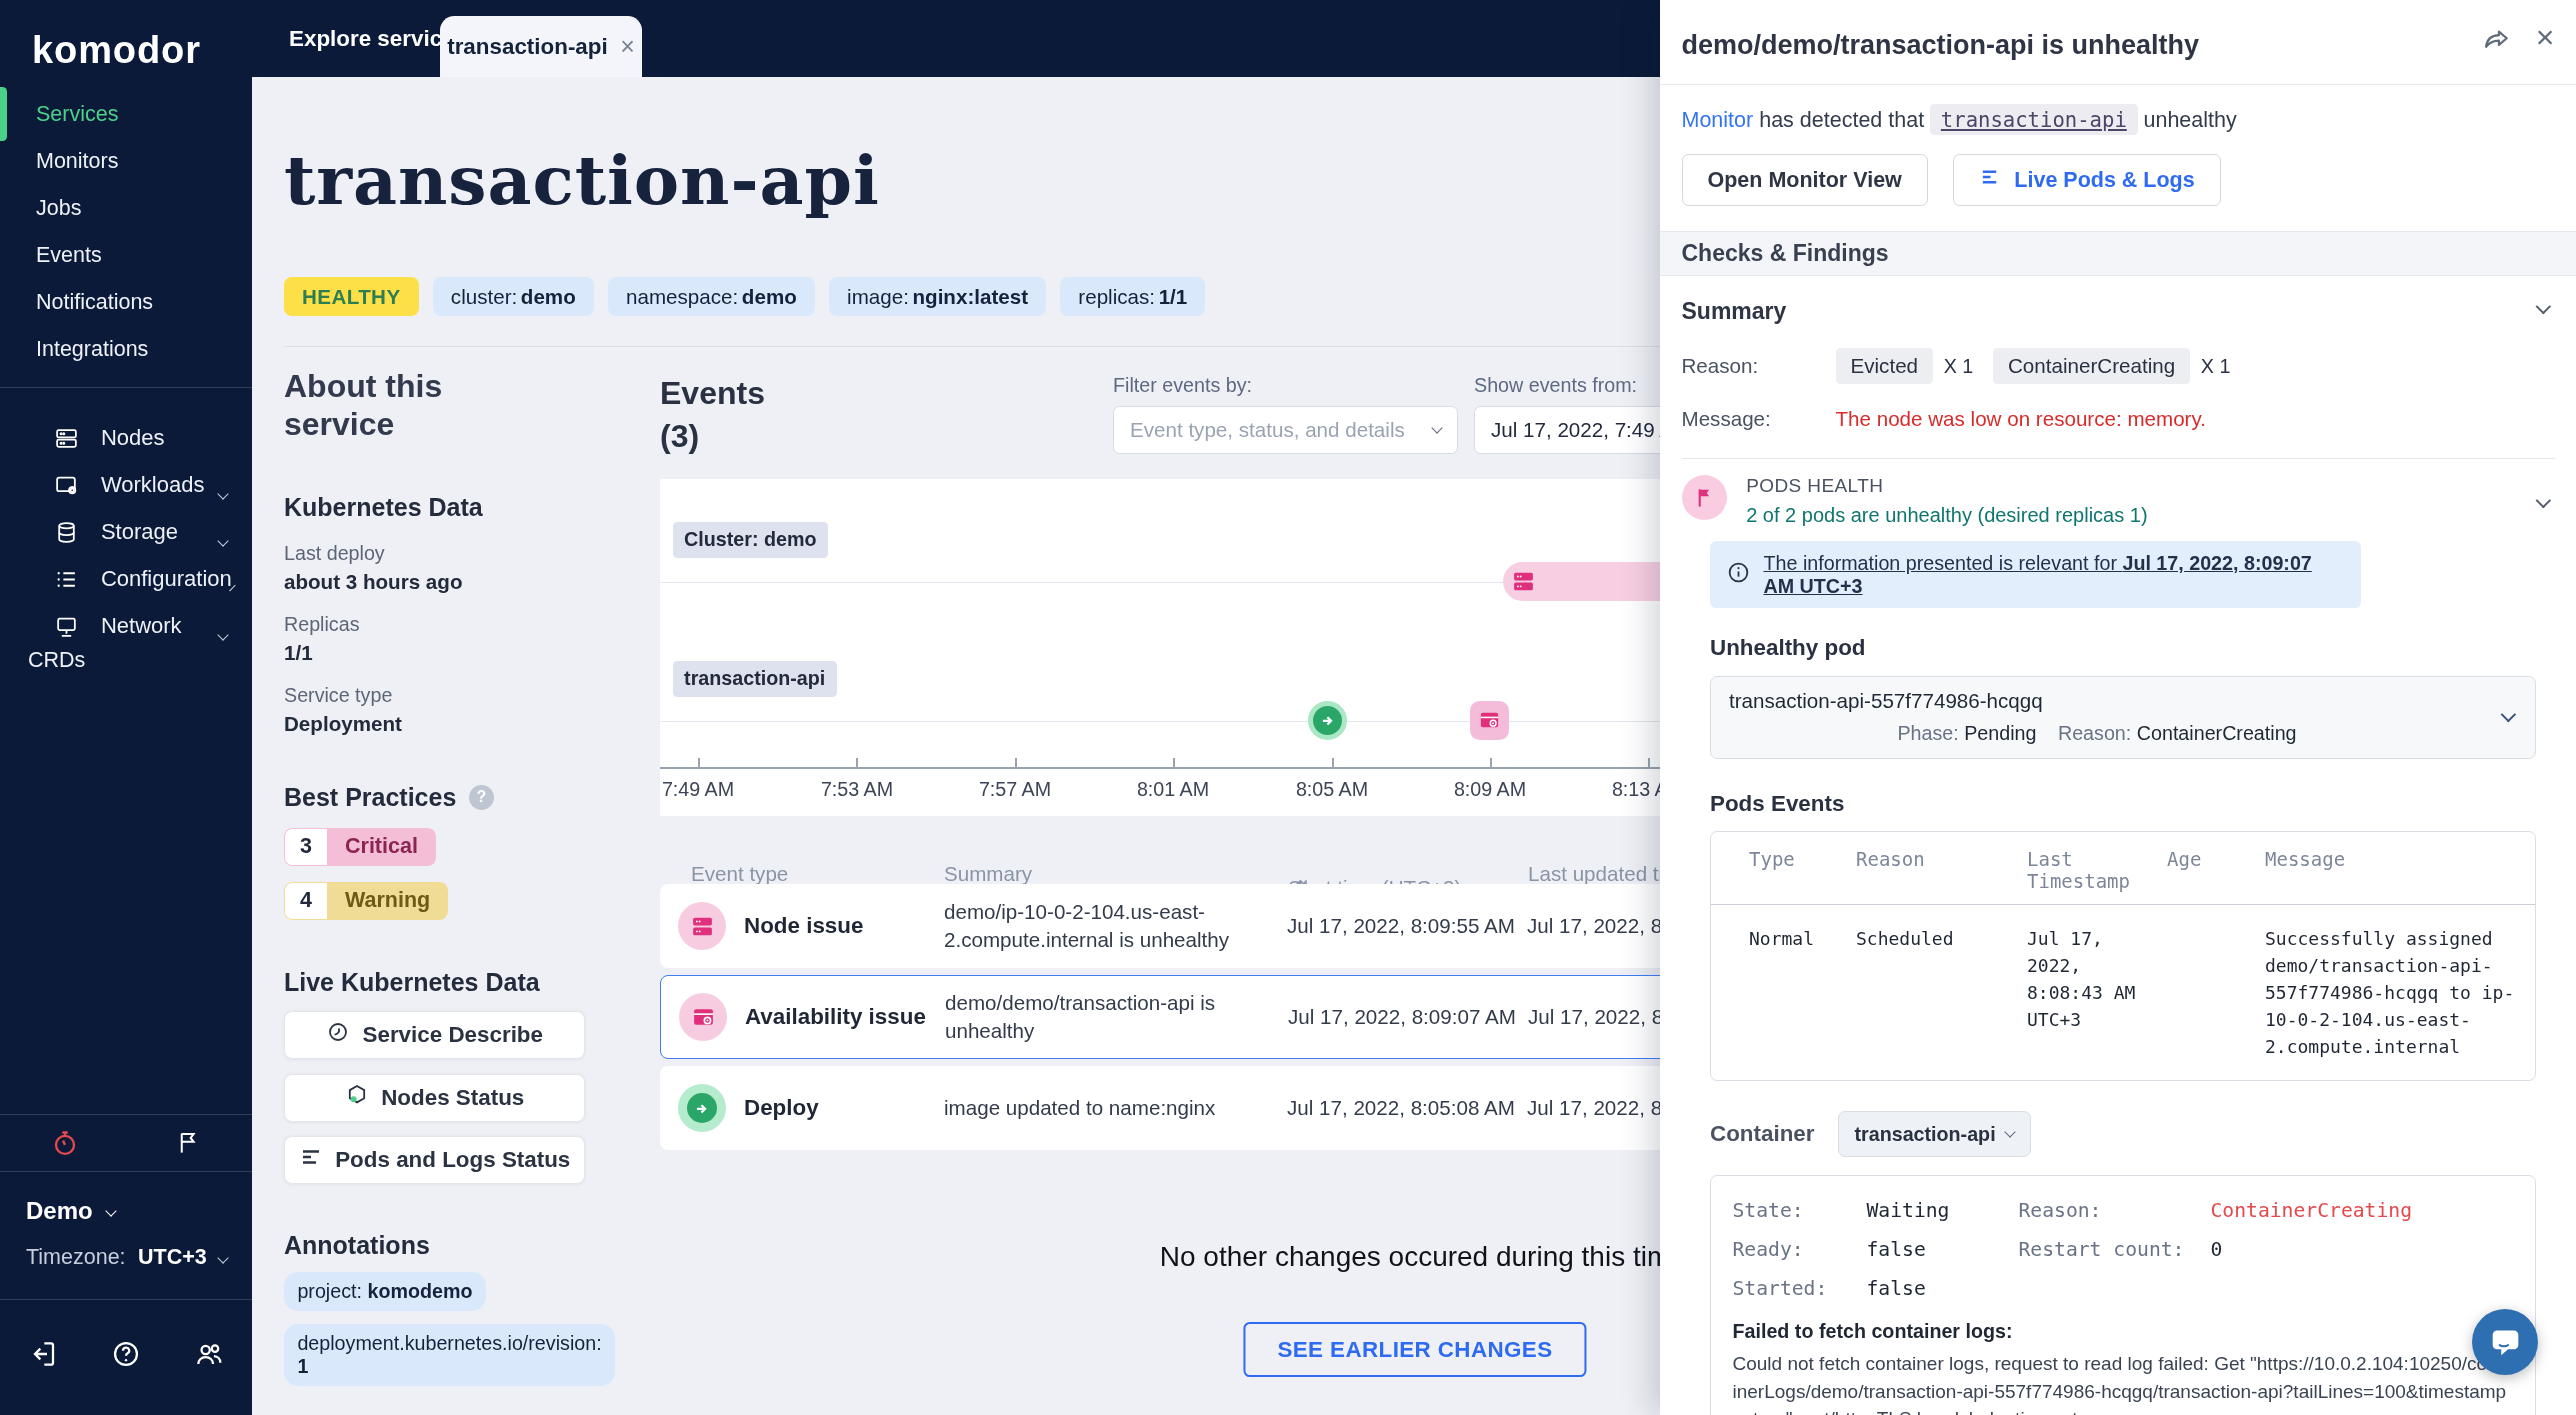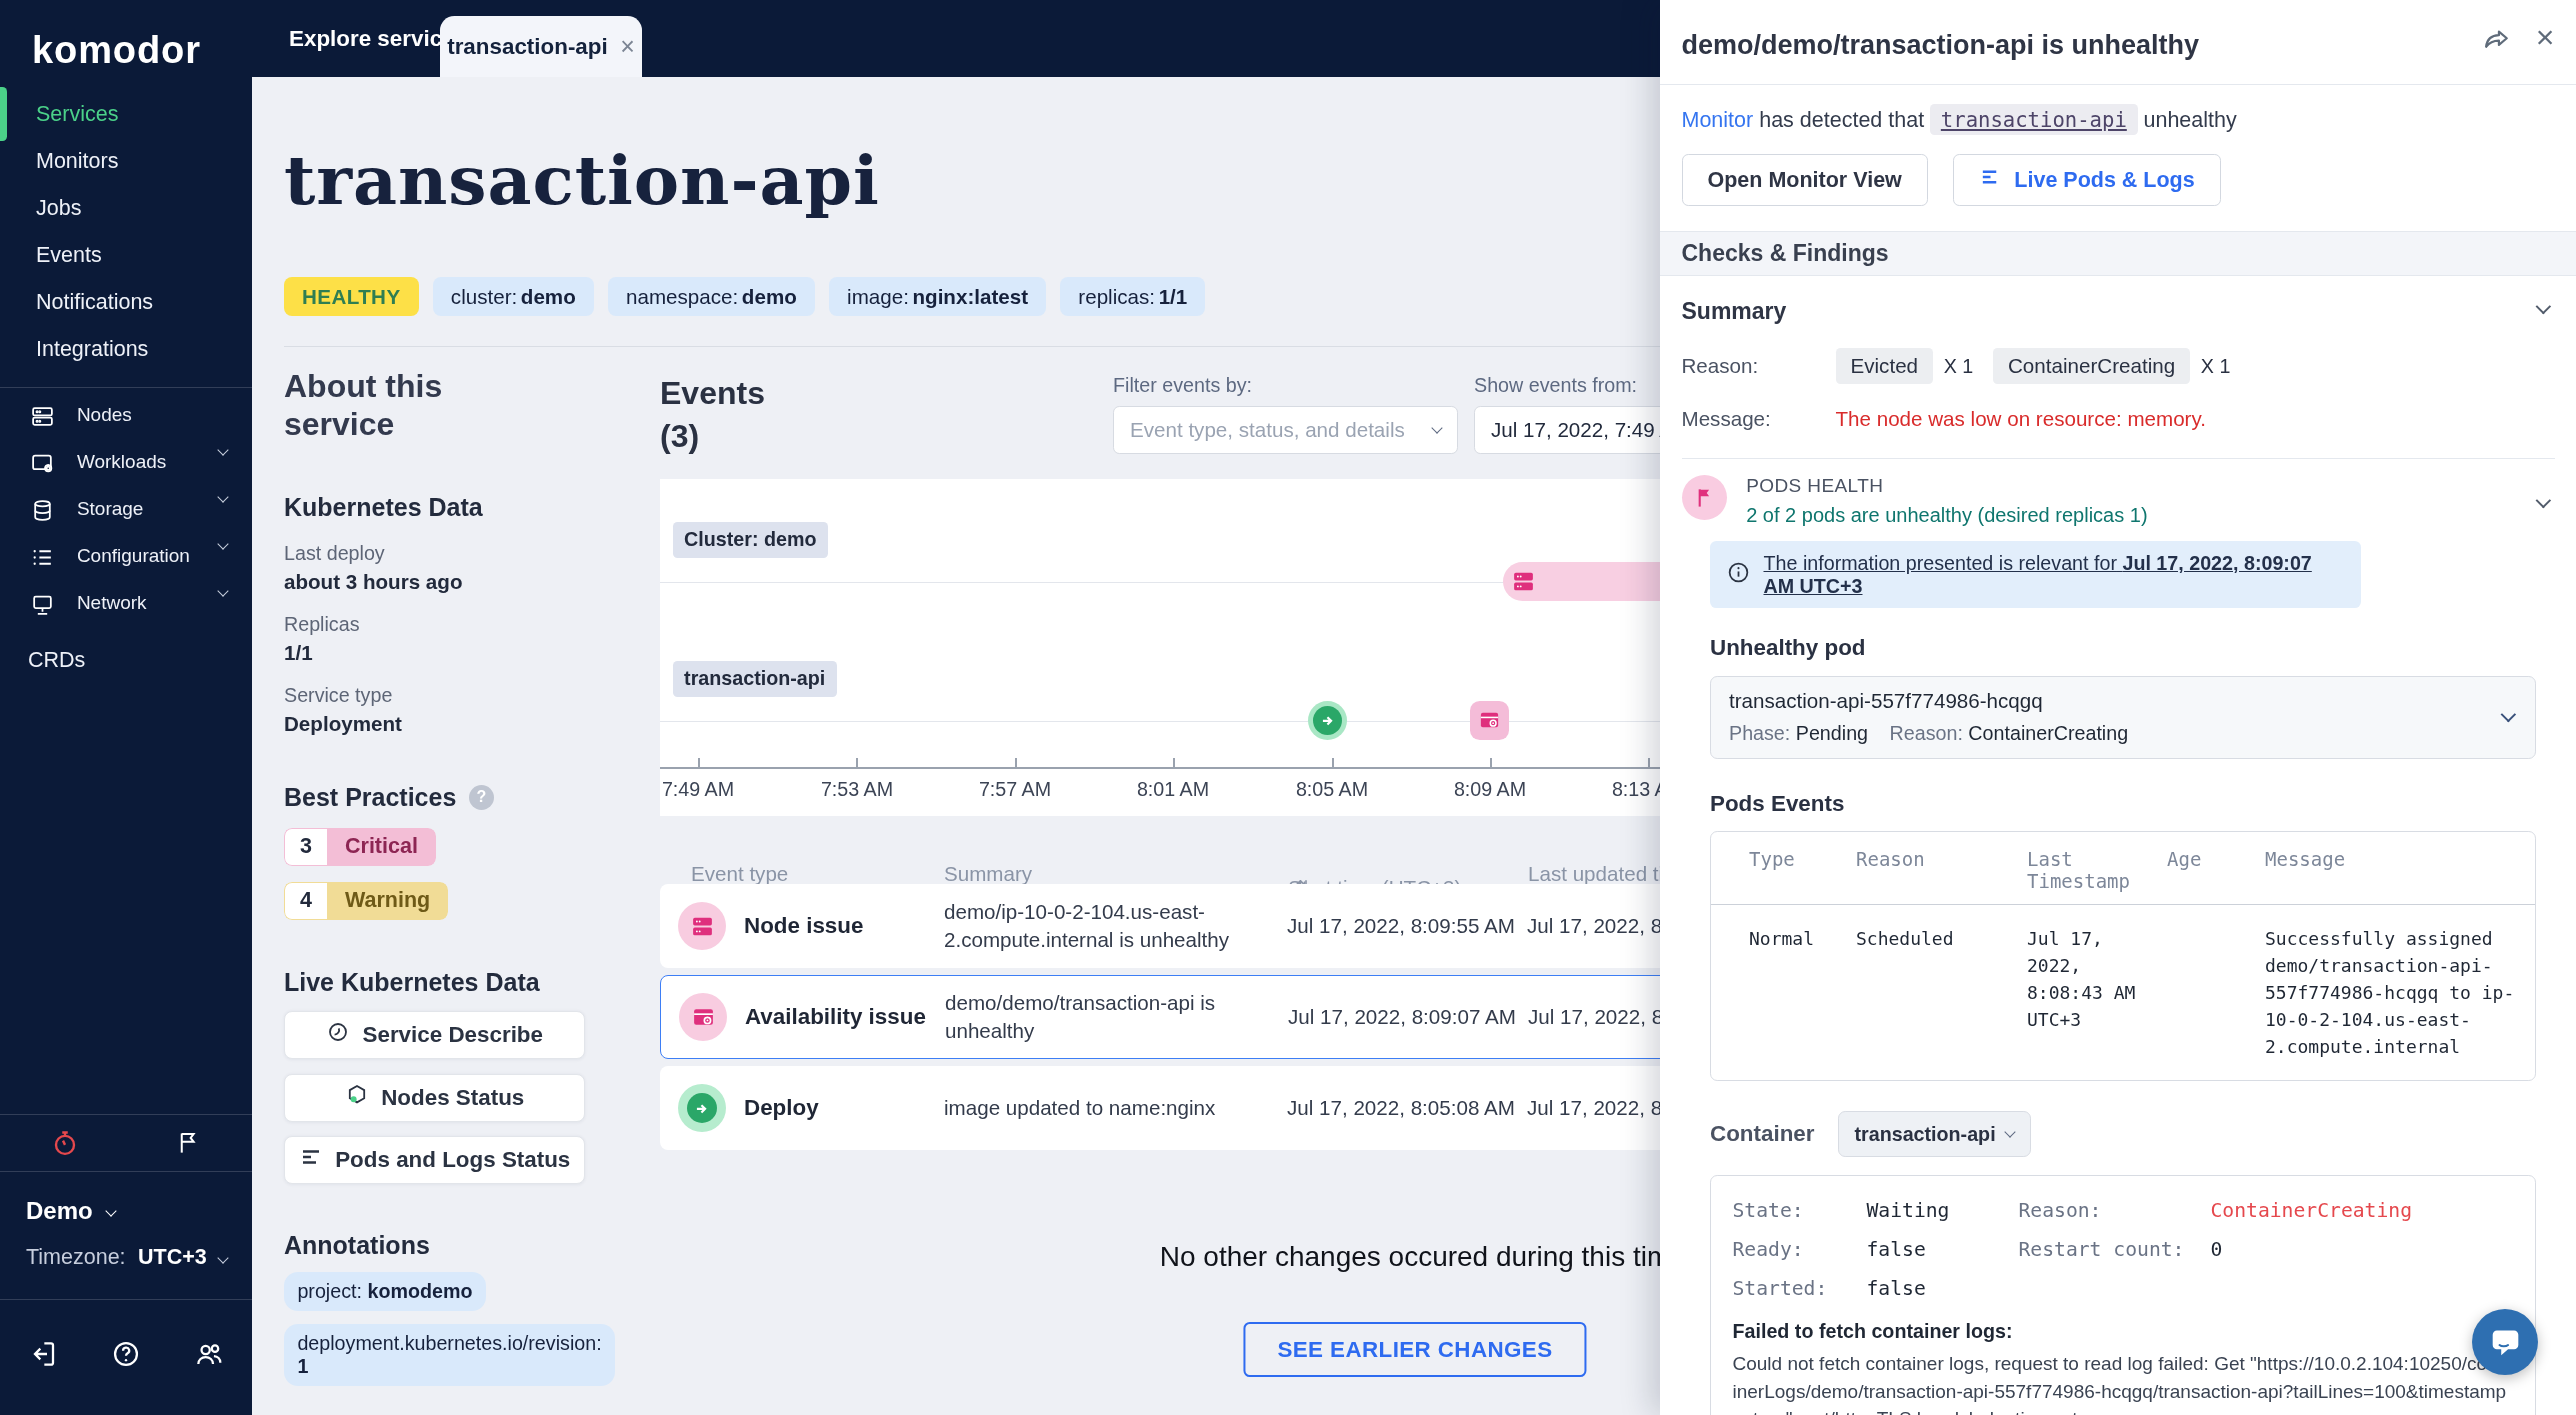--- a/index.html
+++ b/index.html
@@ -16,21 +16,21 @@
 
   
   .sidebar { position:absolute; left:0; top:0; width:252px; height:1415px; background:#0b1a38; z-index:4; color:#eef1f8; }
   .logo { position:absolute; left:32px; top:29px; font-size:38px; font-weight:bold; letter-spacing:0.9px; color:#fff; }
   .nav1 { position:absolute; left:0; top:91px; width:252px; }
   .nav1 .item { position:relative; height:47px; display:flex; align-items:center; padding-left:36px; font-size:21.5px; color:#eef1f8; cursor:pointer; }
   .nav1 .item.active { color:#4bd189; }
   .nav1 .item.active .abar { position:absolute; left:0; top:-3.6px; width:7.2px; height:54px; background:#4bd189; border-radius:0 4.5px 4.5px 0; }
   .sdiv { position:absolute; left:0; width:252px; height:0.9px; background:rgba(255,255,255,.16); }
   .nav2 { position:absolute; left:0; top:404px; width:252px; }
-  .nav2 .item { height:47px; display:flex; align-items:flex-start; padding-left:29.5px; font-size:19px; cursor:pointer; }
+  .nav2 .item { height:47px; display:flex; align-items:flex-end; padding-left:29.5px; font-size:22px; cursor:pointer;margin-left:24px; }
   .nav2 .item .nicon { width:25px; height:25px; margin-right:22.4px; flex:0 0 25px; }
   .nav2 .item .lbl { flex:1; }
   .crds { position:absolute; left:28px; top:637px; height:47px; display:flex; align-items:center; font-size:21.5px; cursor:pointer; }
   .chev { display:inline-block; width:10.7px; height:10.7px; border-right:2.7px solid currentColor; border-bottom:2.7px solid currentColor; transform:rotate(45deg); }
   .chev.sm { width:8px; height:8px; border-width:1.8px; }
   .nav2 .chev { color:#c8cfdd; margin-right:25px; margin-top:-5.4px; }
   .alerts-row { position:absolute; left:0; top:1114px; width:252px; height:57px; display:flex; align-items:center; justify-content:space-between; padding:0 50px; }
   .ws { position:absolute; left:26px; top:1197px; display:flex; align-items:center; gap:14.3px; font-size:24px; font-weight:bold; color:#fff; cursor:pointer; }
   .tz { position:absolute; left:26px; top:1245px; display:flex; align-items:center; gap:12.5px; font-size:21.5px; color:#c7cedd; cursor:pointer; }
   .tz b { color:#fff; }
@@ -132,21 +132,21 @@
   .d-sum .ddiv { margin-top:27px; }
   .finding { position:relative; display:flex; padding:16px 21.5px 0; }
   .fl-circ { width:45px; height:45px; border-radius:50%; background:#f9cce1; display:flex; align-items:center; justify-content:center; flex:0 0 45px; }
   .f-txt { margin-left:19.7px; }
   .f-kick { font-size:19px; color:#4a5262; letter-spacing:0.4px; }
   .f-title { font-size:20px; color:#0f766e; margin-top:6.3px; }
   .banner { margin:14.3px 21.5px 0 50px; width:651px; background:#e2eefb; border-radius:6.3px; padding:10.7px 16px; display:flex; align-items:center; gap:12.5px; font-size:19.7px; color:#23304a;text-decoration:underline; }
   .pod-label { margin:27px 0 0 50px; font-size:22.4px; font-weight:bold; color:#2a3142; }
   .pod-select { position:relative; margin:14.3px 21.5px 0 50px; width:826px; background:#f6f8fa; border:0.9px solid #d8dce3; border-radius:7.2px; padding:12.5px 54px 12.5px 18px; cursor:pointer; }
   .ps-name { font-size:20.6px; color:#1f2734; }
-  .ps-meta { margin-top:9px; font-size:19.7px; }
+  .ps-meta { margin-top:9px; font-size:19.7px;text-align:center; }
   .ps-meta .g { color:#6a7385; } .ps-meta .v { color:#1f2734; margin-right:16px; }
   .pod-select .chev { position:absolute; right:21.5px; top:32px; color:#39507a; }
   .pods-h { margin:32px 0 0 50px; font-size:22.4px; font-weight:bold; color:#2a3142; }
   .ptable { margin:14.3px 21.5px 0 50px; width:826px; border:0.9px solid #d8dce3; border-radius:7.2px; background:#fff; font-family:"DejaVu Sans Mono", monospace; overflow:hidden; }
   .pt-head, .pt-row { display:grid; grid-template-columns:107px 171px 140px 98px auto; padding-left:38px; padding-right:14.3px; }
   .pt-head { padding-top:16px; padding-bottom:12.5px; border-bottom:1.8px solid #ccd1d9; color:#7d8799; font-size:19px; }
   .pt-row { padding-top:19.7px; padding-bottom:19.7px; font-size:18px; color:#1f2734; line-height:1.5; }
   .cont-row { margin:30px 0 0 50px; display:flex; align-items:center; gap:23px; }
   .cont-lbl { font-size:22.4px; font-weight:600; color:#4a5262; }
   .cont-chip { display:flex; align-items:center; gap:10.7px; background:#eef1f5; border:0.9px solid #d8dce3; border-radius:7.2px; padding:10.7px 16px; font-size:19.7px; font-weight:bold; color:#2a3142; cursor:pointer; }

